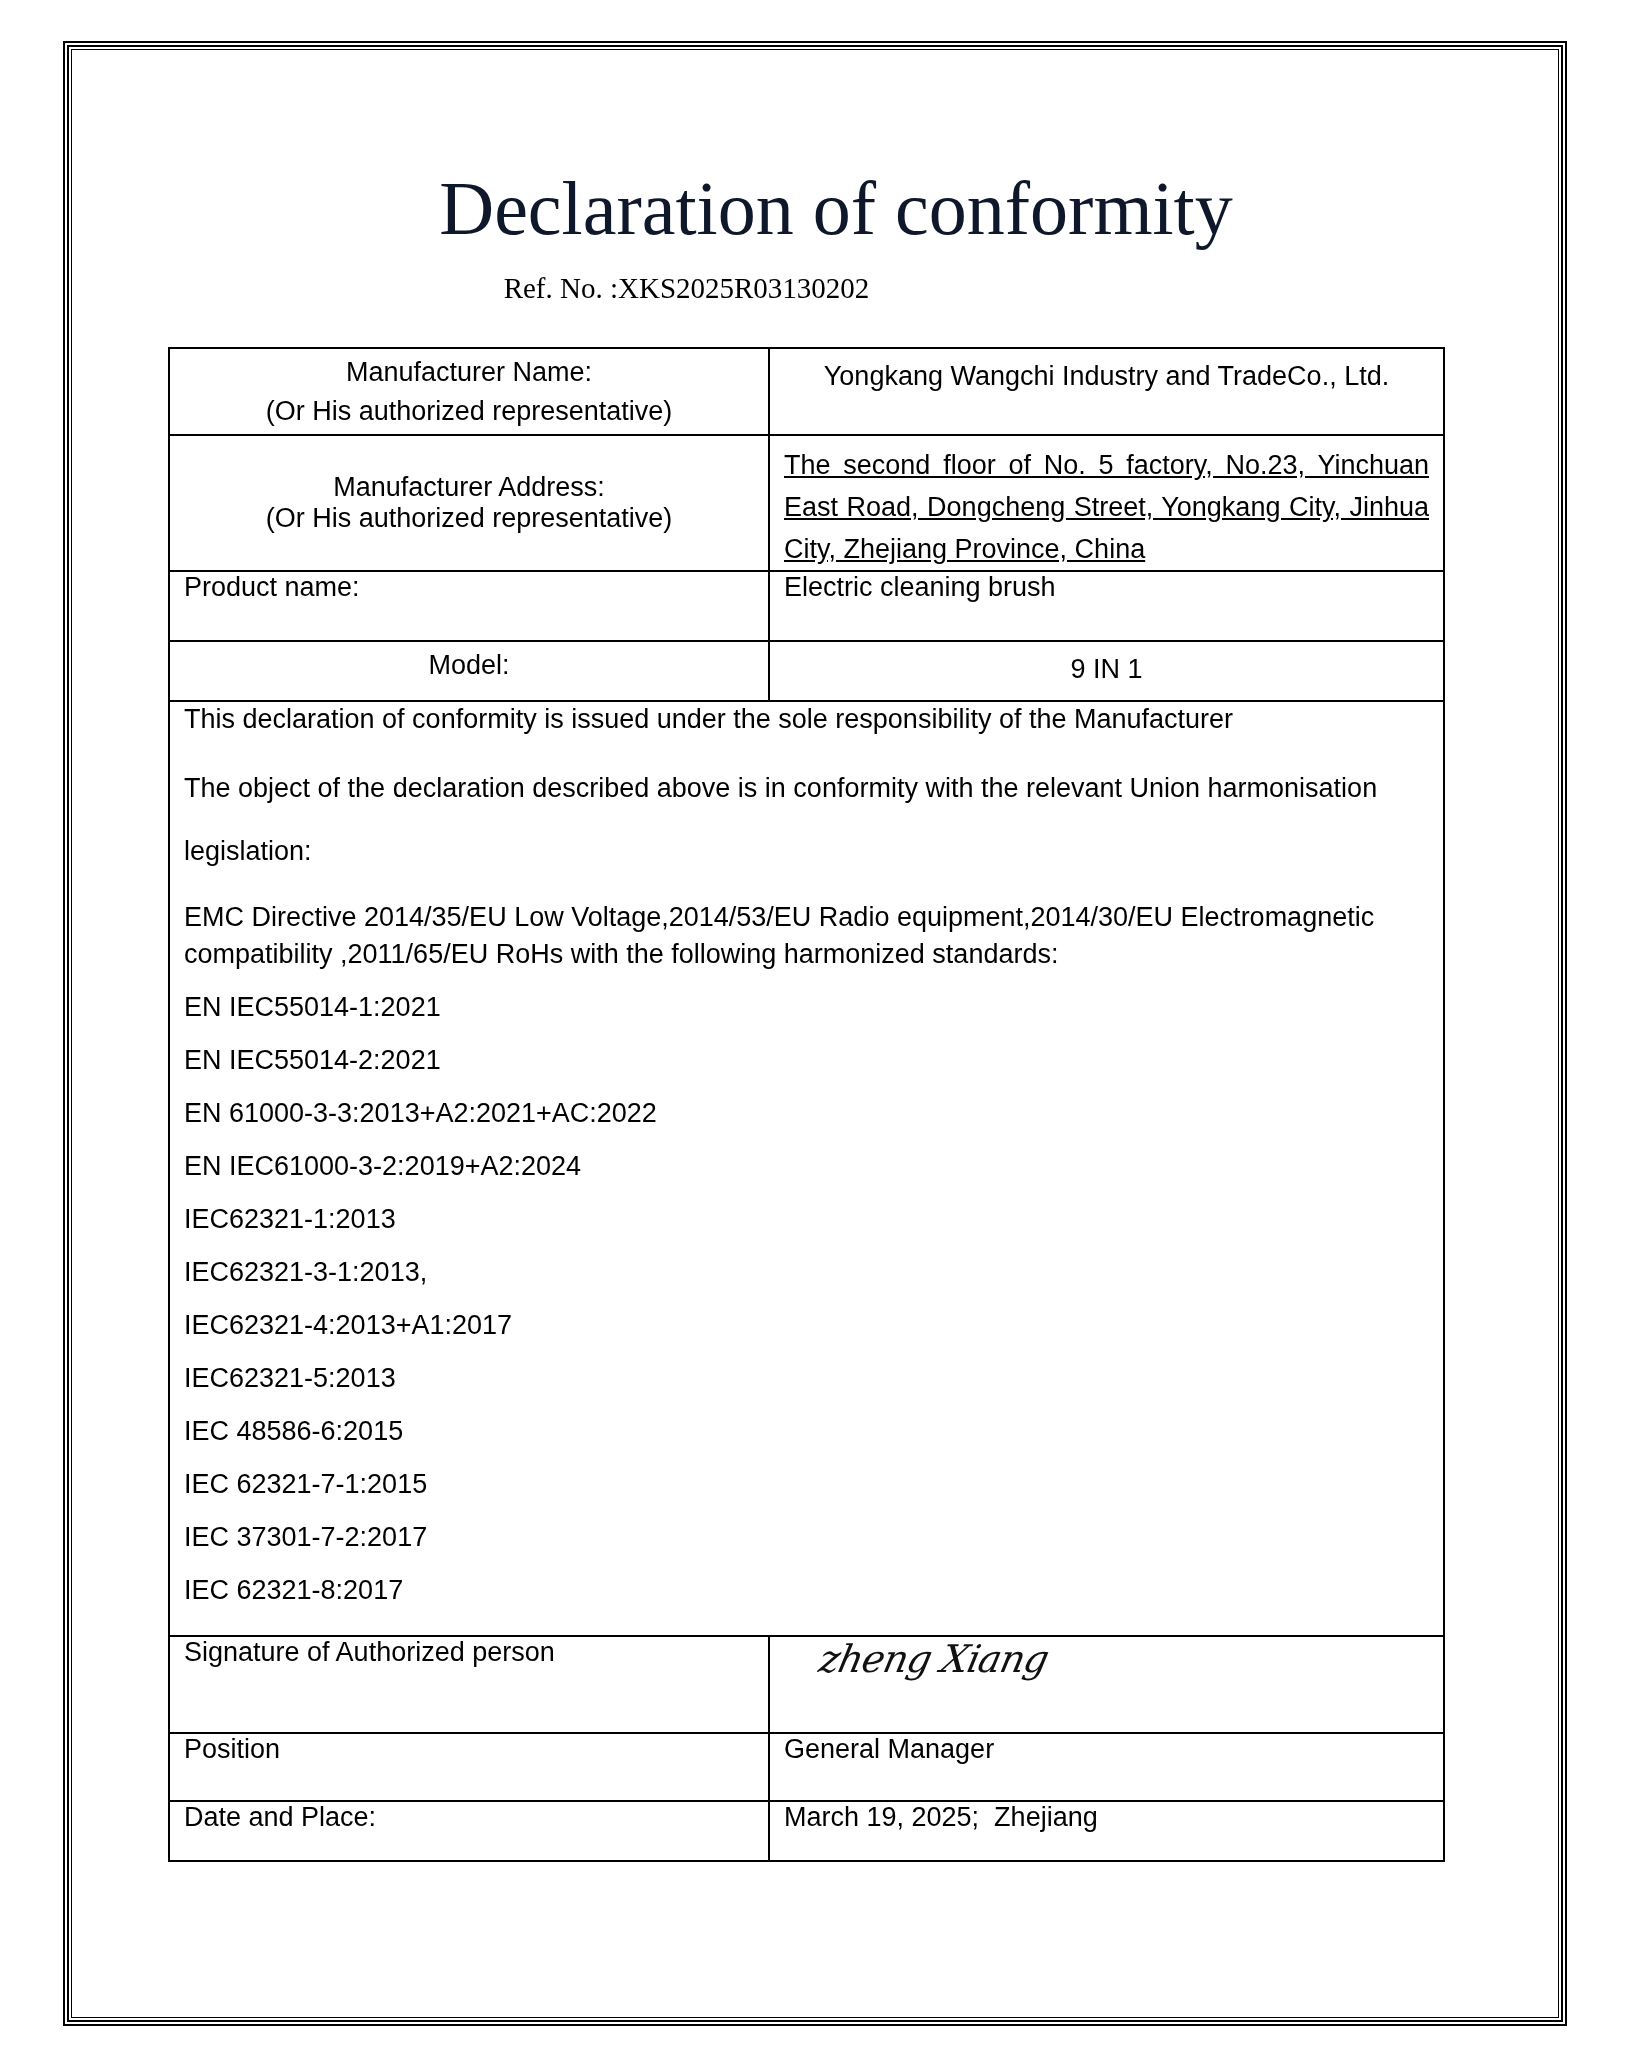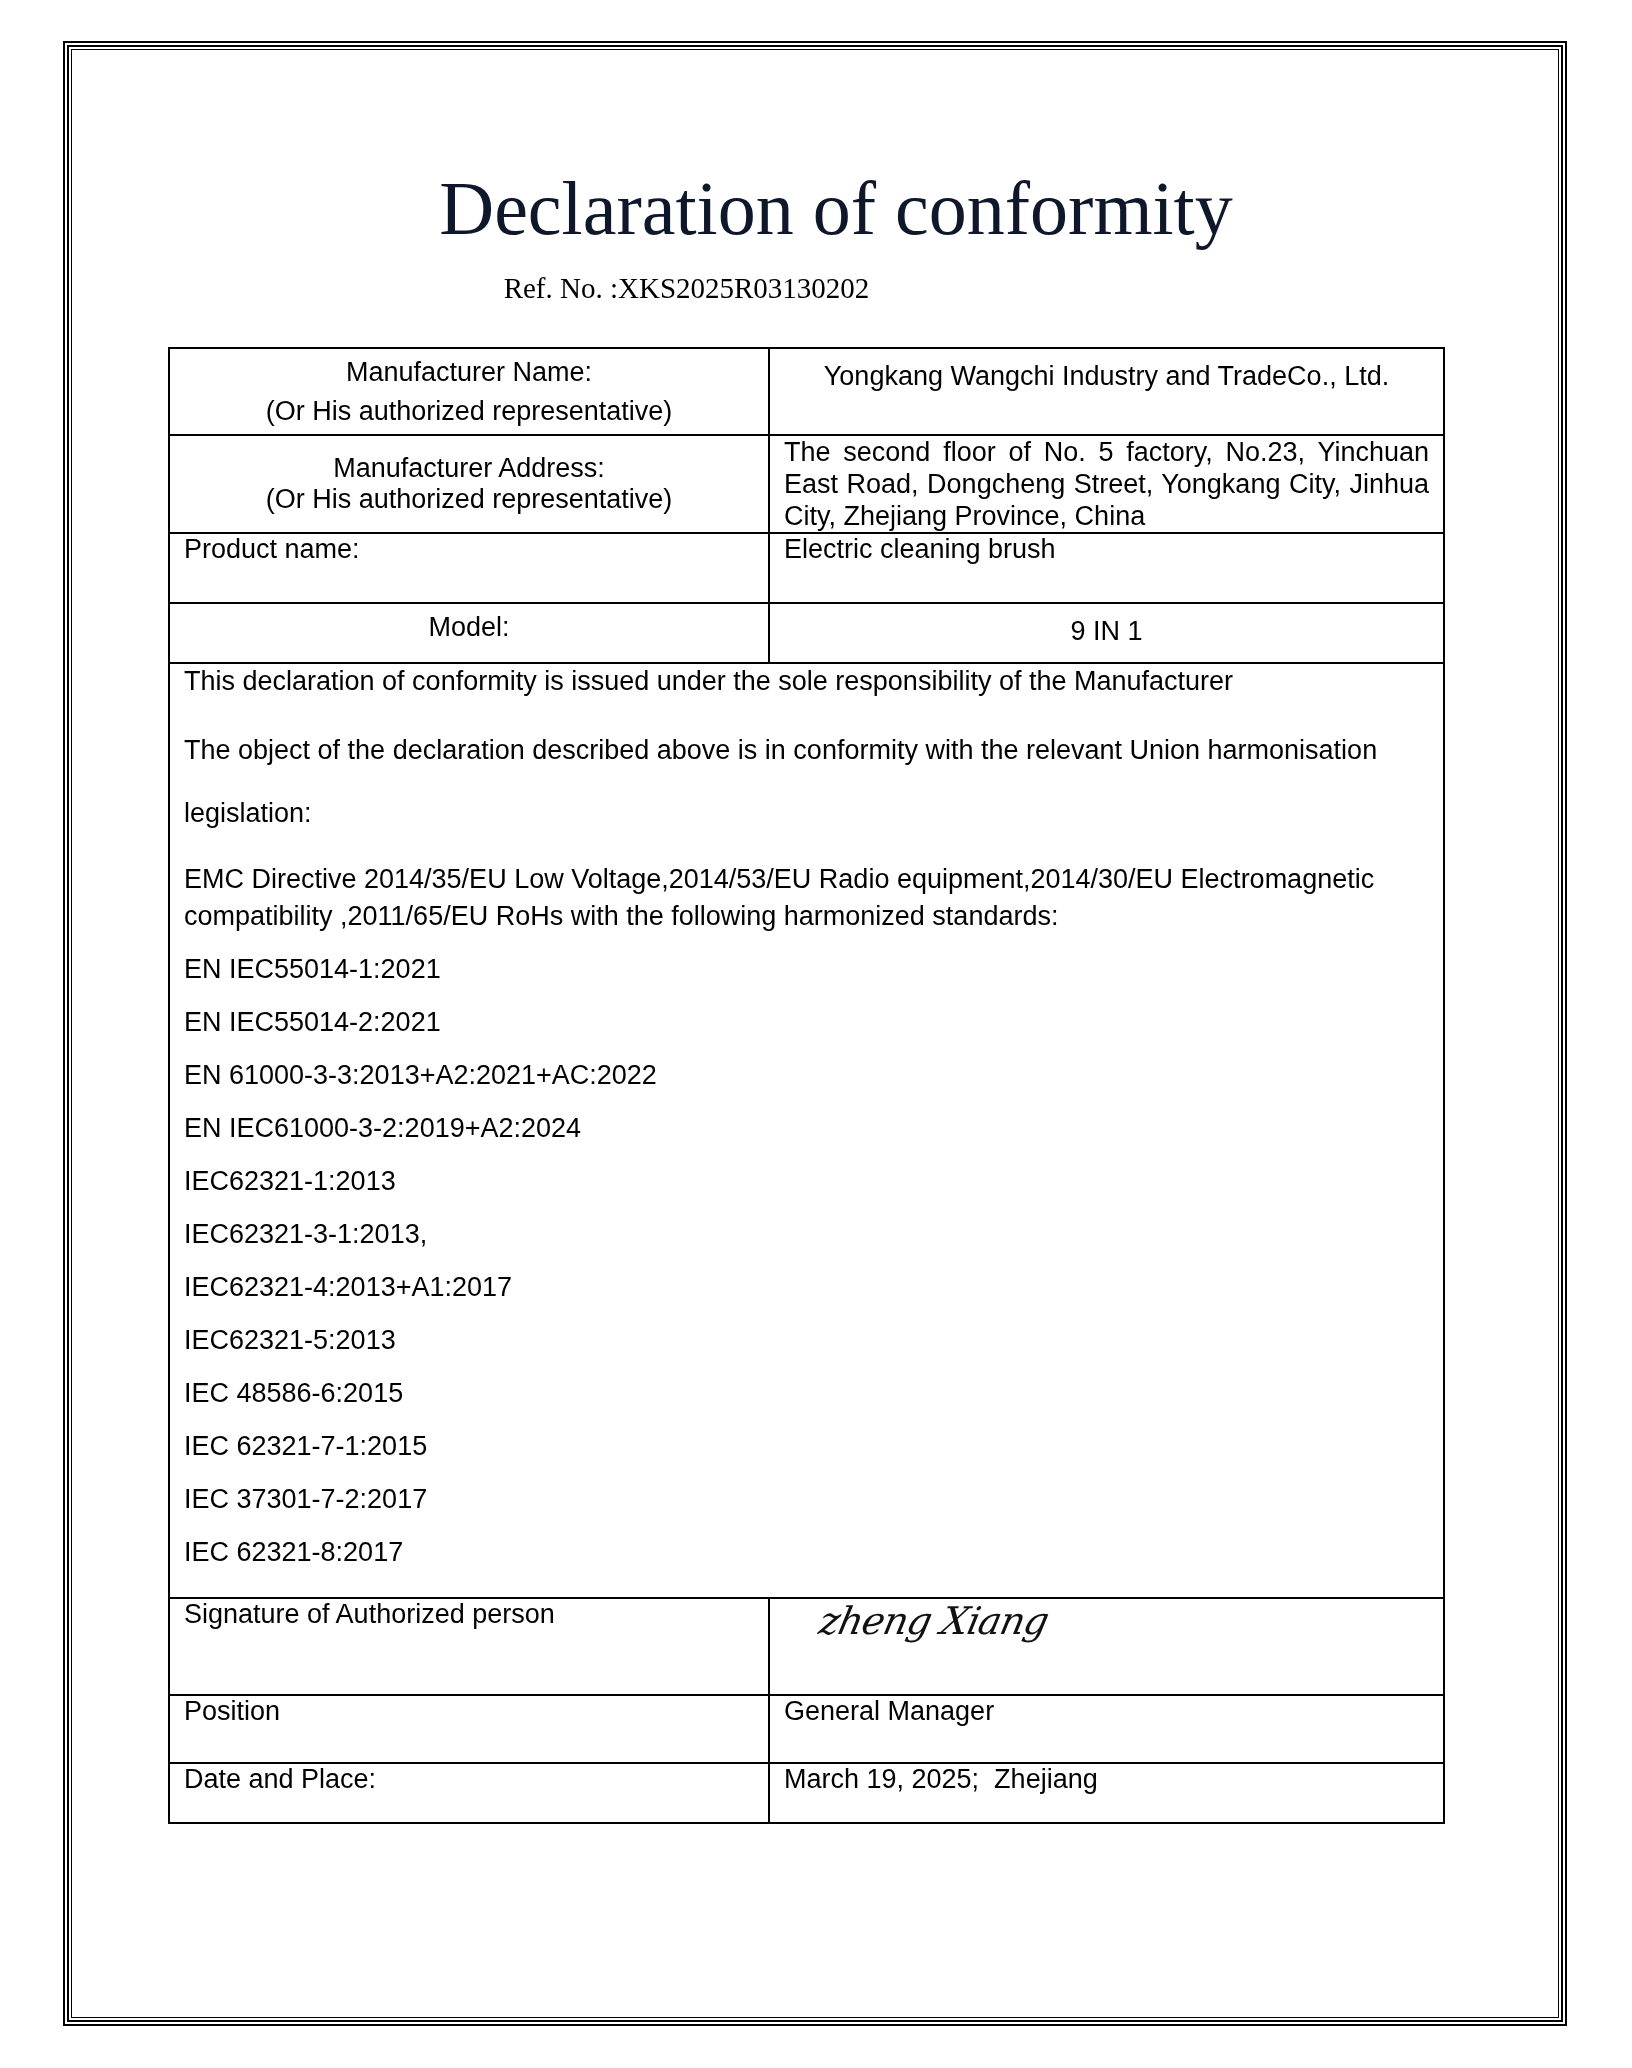--- a/index.html
+++ b/index.html
@@ -22,21 +22,21 @@
   .r3 td { height: 68px; border-radius: 20px; }
   .r4 td { height: 58px; margin-left: 48px; }
   .r6 td { height: 95px; }
   .r7 td { height: 66px; }
   .r8 td { height: 58px; }
   .line { display: block; text-align: center; }
   .r1 .lbl .line:first-child { margin-top: 8px; }
   .r1 .lbl .line + .line { margin-top: 8px; }
   .r1 .val .line { margin-top: 12px; }
   .r2 .lbl { vertical-align: middle; }
-  .r2 .val { text-align: justify; text-align-last: left; line-height: 32px; padding-top: 0; }
+  .r2 .val { text-align: justify; text-align-last: left; line-height: 42px; padding-top: 8px; text-decoration: underline; }
   .r3 td { vertical-align: middle; }
   .r4 .lbl .line { margin-top: 8px; }
   .r4 .val .line { margin-top: 12px; }
   .body-cell { padding: 0 14px 28px 14px !important; }
   .p { display: block; }
   .p1 { margin-top: 2px; }
   .p2 { margin-top: 38px; }
   .p3 { margin-top: 32px; }
   .p4 { margin-top: 32px; line-height: 37px; }
   .std { display: block; margin-top: 20px; line-height: 33px; }

